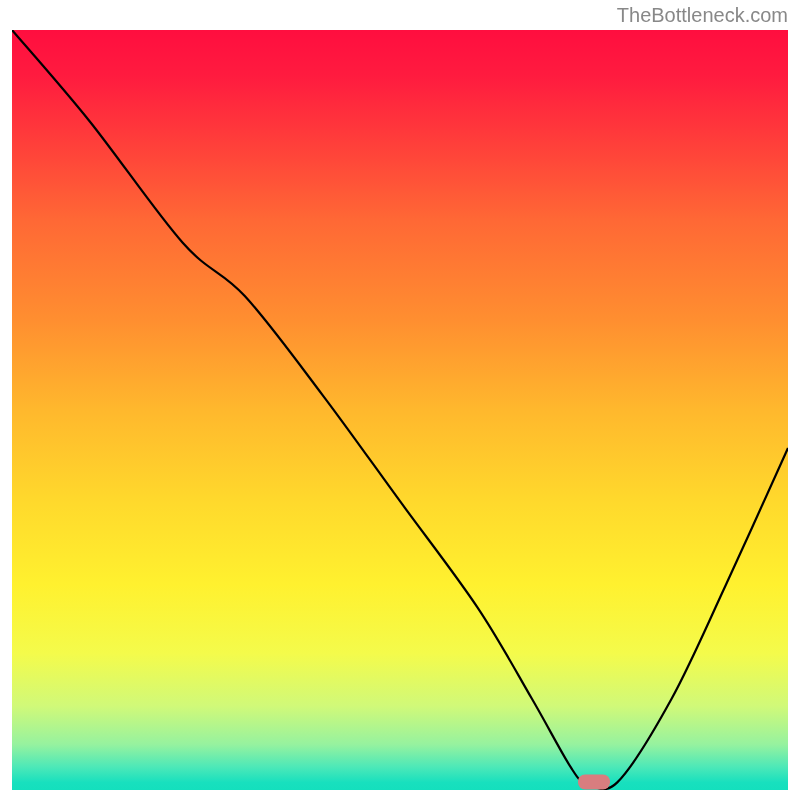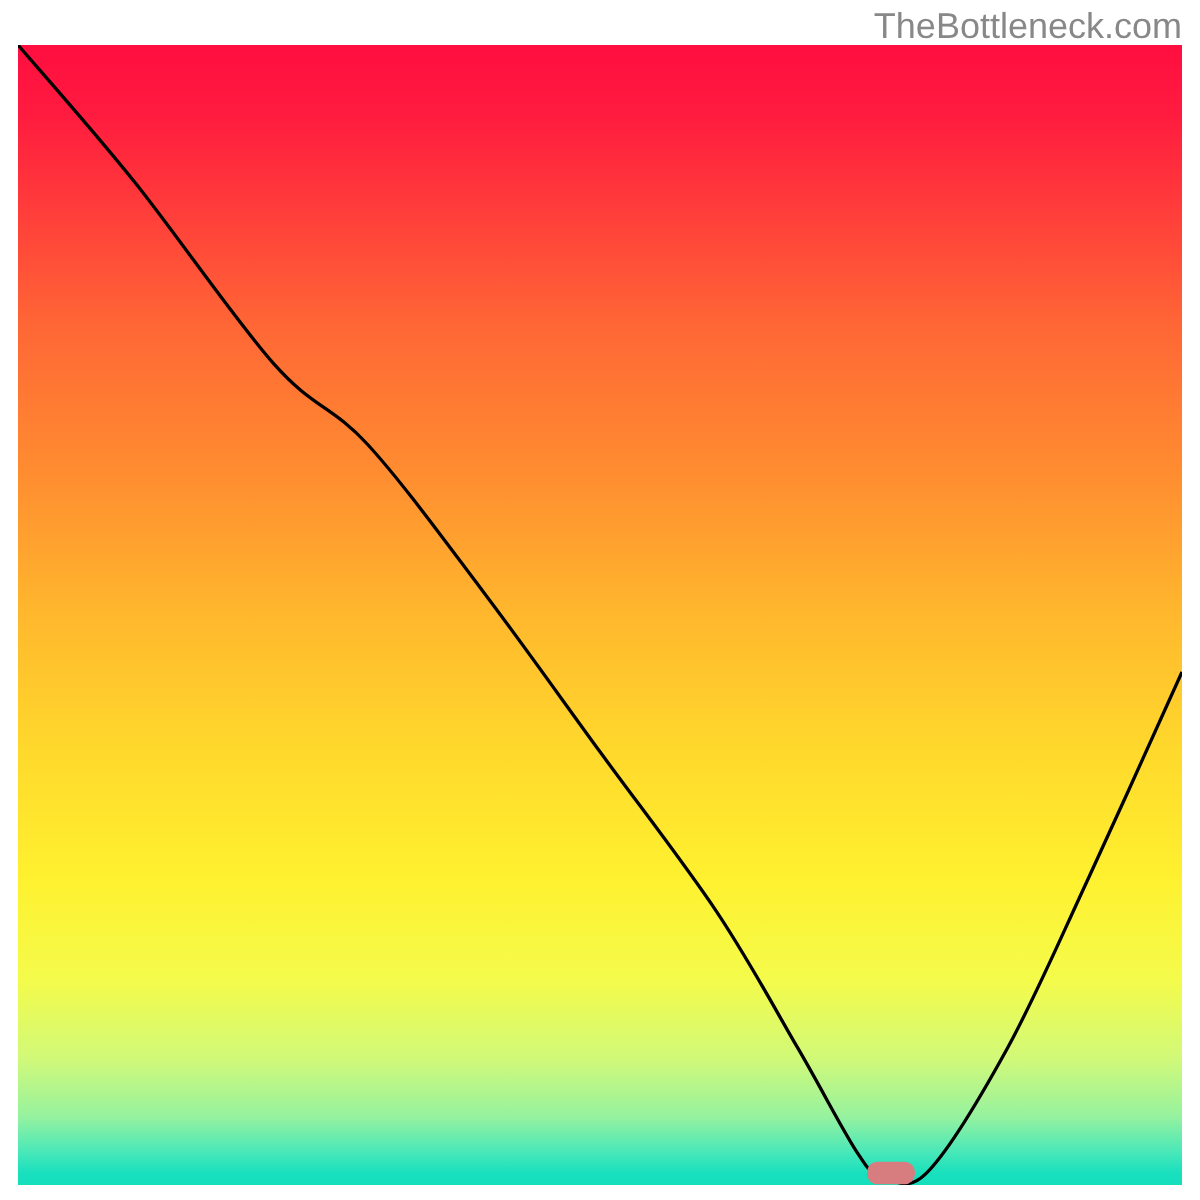--- a/index.html
+++ b/index.html
@@ -9,21 +9,21 @@
     height: 800px;
     background: #ffffff;
     position: relative;
     font-family: Arial, sans-serif;
   }
   .attribution {
     position: absolute;
     top: 4px;
     right: 12px;
     color: #888888;
-    font-size: 24px;
+    font-size: 20px;
     font-weight: 500;
     z-index: 10;
   }
   .plot-area {
     position: absolute;
     top: 30px;
     left: 12px;
     width: 776px;
     height: 760px;
     box-sizing: border-box;

